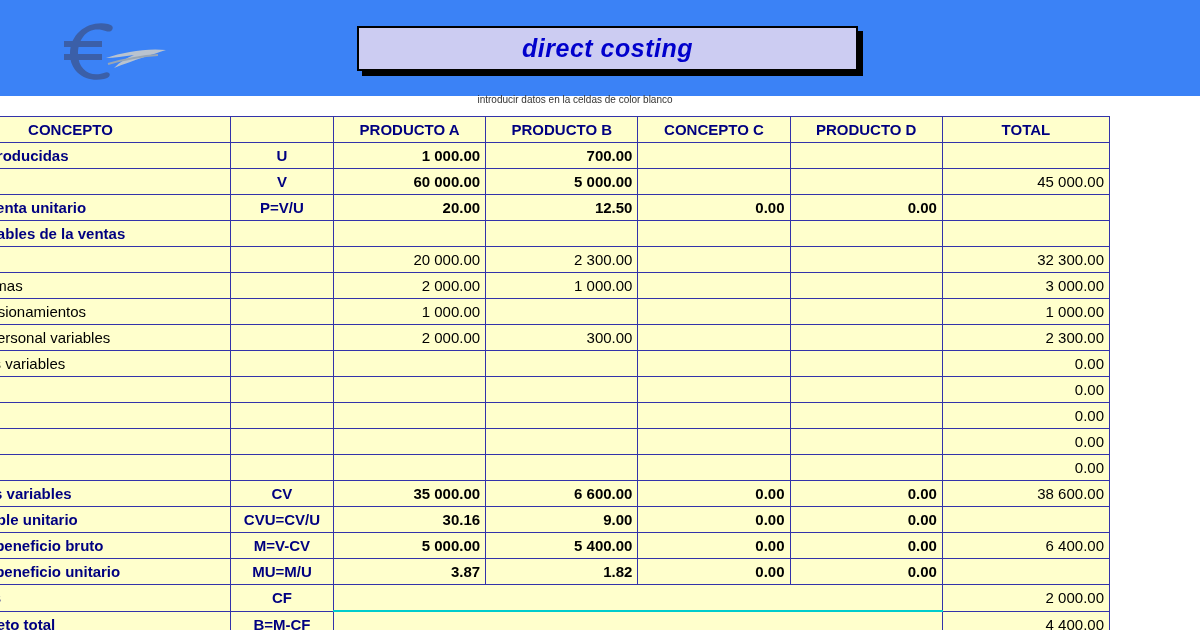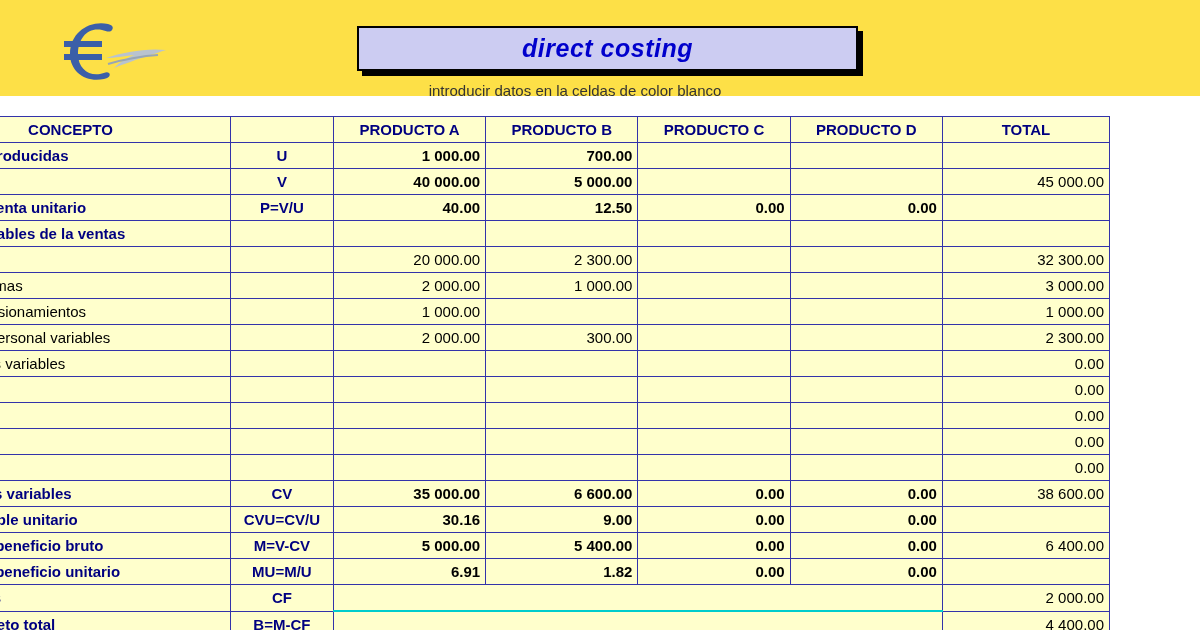--- a/index.html
+++ b/index.html
@@ -17,21 +17,21 @@
     position: relative;
     width: 1200px;
     height: 630px;
   }
   
   .header-band {
     position: absolute;
     left: 0; top: 0;
     width: 1200px;
     height: 96px;
-    background: #fde047;
+    background: #3b82f6;
   }
   .logo {
     position: absolute;
     left: 62px; top: 14px;
     width: 120px; height: 70px;
   }
   .title-box {
     position: absolute;
     left: 357px; top: 26px;
     width: 497px; height: 41px;
@@ -44,24 +44,24 @@
   }
   .title-text {
     font-size: 25px;
     font-weight: bold;
     font-style: italic;
     color: #0000cc;
     letter-spacing: 0.5px;
   }
   .subtitle {
     position: absolute;
-    left: 0; top: 82px;
+    left: 0; top: 94px;
     width: 1150px;
     text-align: center;
-    font-size: 15px;
+    font-size: 10px;
     color: #333333;
   }
   
   table.grid {
     position: absolute;
     left: -90px;
     top: 116px;
     border-collapse: collapse;
     table-layout: fixed;
     font-size: 15px;
@@ -144,46 +144,46 @@
         <col class="c-prod">
         <col class="c-prod">
         <col class="c-total">
     </colgroup>
     <tbody id="grid-body">
         <tr>
           <td class="hdr">CONCEPTO</td>
           <td class="hdr"></td>
           <td class="hdr">PRODUCTO A</td>
           <td class="hdr">PRODUCTO B</td>
-          <td class="hdr">PRODUCTO C</td>
+          <td class="hdr">CONCEPTO C</td>
           <td class="hdr">PRODUCTO D</td>
           <td class="hdr">TOTAL</td>
         </tr>
         <tr>
           <td class="lbl">Unidades producidas</td>
           <td class="code">U</td>
           <td class="num b">1 000.00</td>
           <td class="num b">700.00</td>
           <td class="num b"></td>
           <td class="num b"></td>
           <td class="tot b"></td>
         </tr>
         <tr>
           <td class="lbl">Ventas</td>
           <td class="code">V</td>
-          <td class="num b">40 000.00</td>
+          <td class="num b">60 000.00</td>
           <td class="num b">5 000.00</td>
           <td class="num b"></td>
           <td class="num b"></td>
           <td class="tot b">45 000.00</td>
         </tr>
         <tr>
           <td class="lbl">Precio de venta unitario</td>
           <td class="code">P=V/U</td>
-          <td class="num b">40.00</td>
+          <td class="num b">20.00</td>
           <td class="num b">12.50</td>
           <td class="num b">0.00</td>
           <td class="num b">0.00</td>
           <td class="tot b"></td>
         </tr>
         <tr>
           <td class="lbl">Costes variables de la ventas</td>
           <td class="code"></td>
           <td class="num"></td>
           <td class="num"></td>
@@ -295,21 +295,21 @@
           <td class="code">M=V-CV</td>
           <td class="num b">5 000.00</td>
           <td class="num b">5 400.00</td>
           <td class="num b">0.00</td>
           <td class="num b">0.00</td>
           <td class="tot b">6 400.00</td>
         </tr>
         <tr>
           <td class="lbl">Margen de beneficio unitario</td>
           <td class="code">MU=M/U</td>
-          <td class="num b">6.91</td>
+          <td class="num b">3.87</td>
           <td class="num b">1.82</td>
           <td class="num b">0.00</td>
           <td class="num b">0.00</td>
           <td class="tot b"></td>
         </tr>
         <tr>
           <td class="lbl">Costes fijos</td>
           <td class="code">CF</td>
           <td colspan="4" class="num"></td>
           <td class="tot b white">2 000.00</td>

